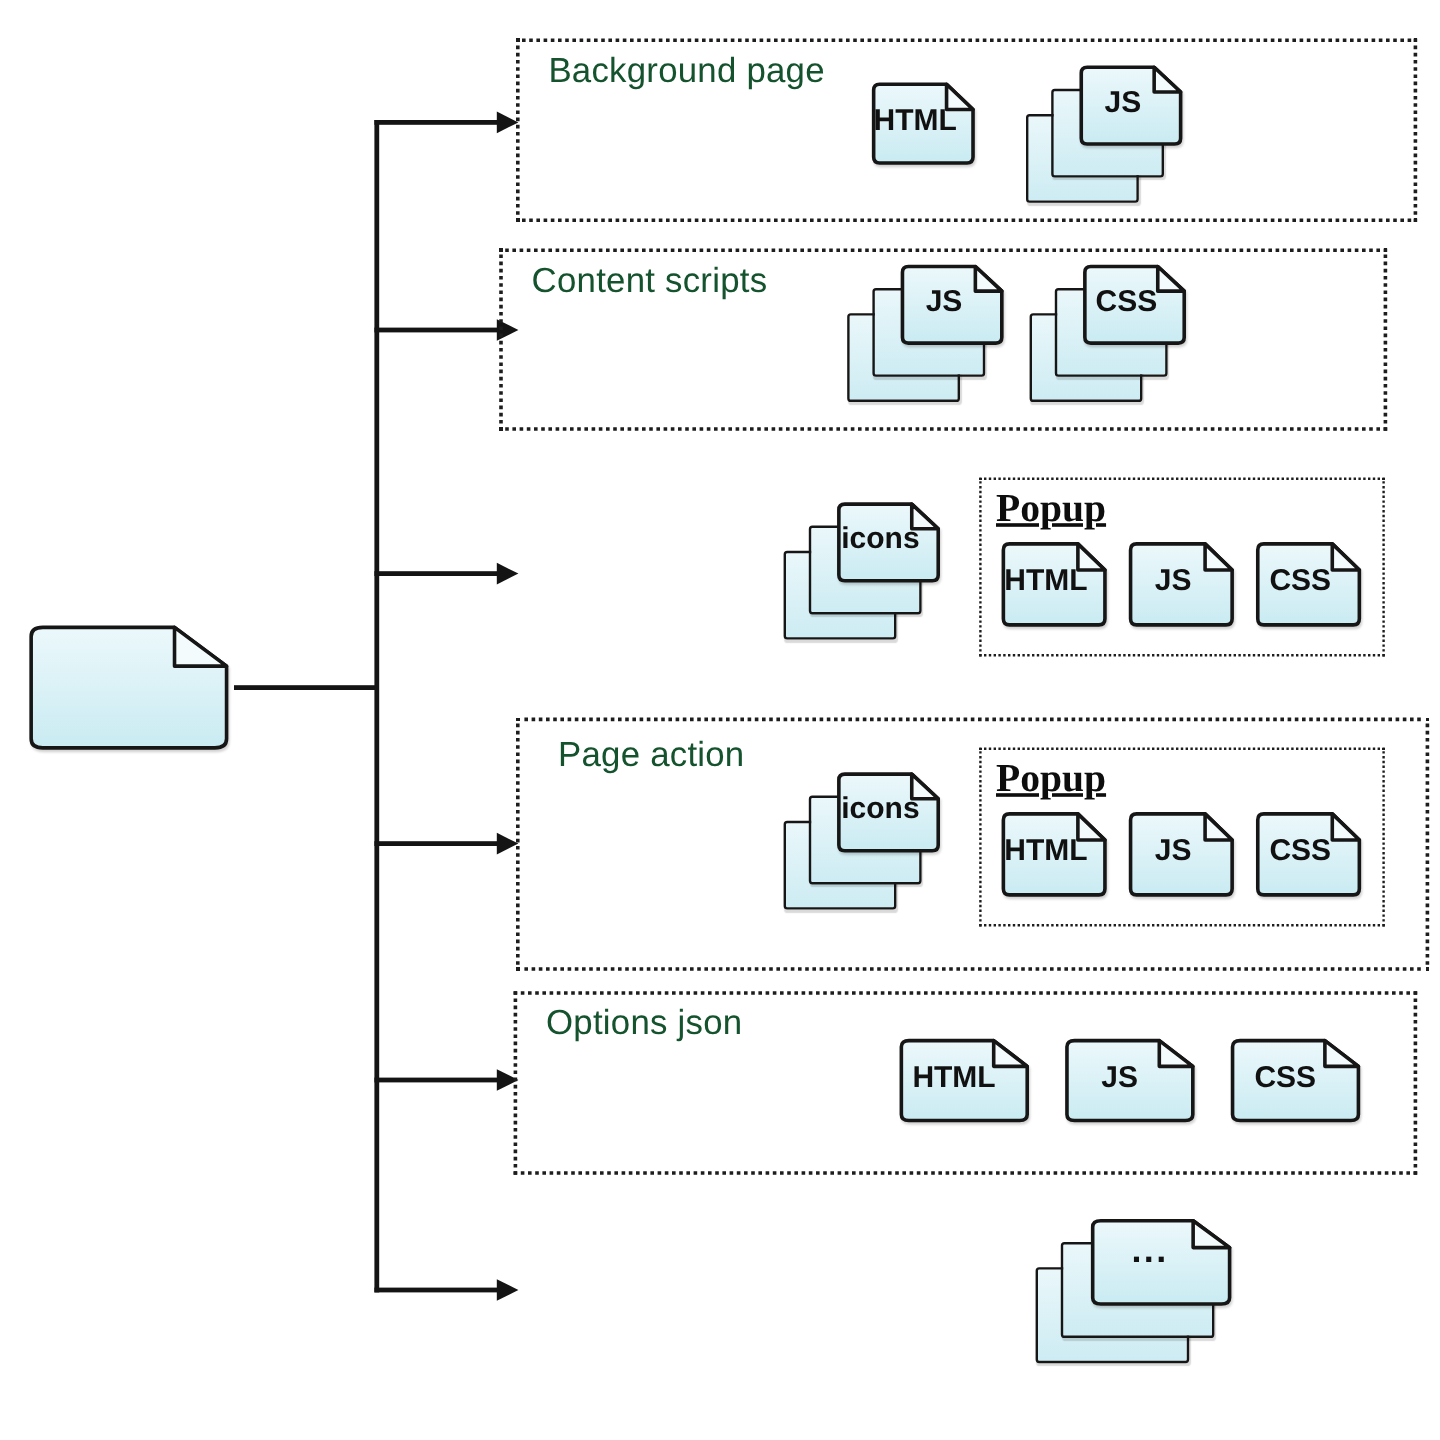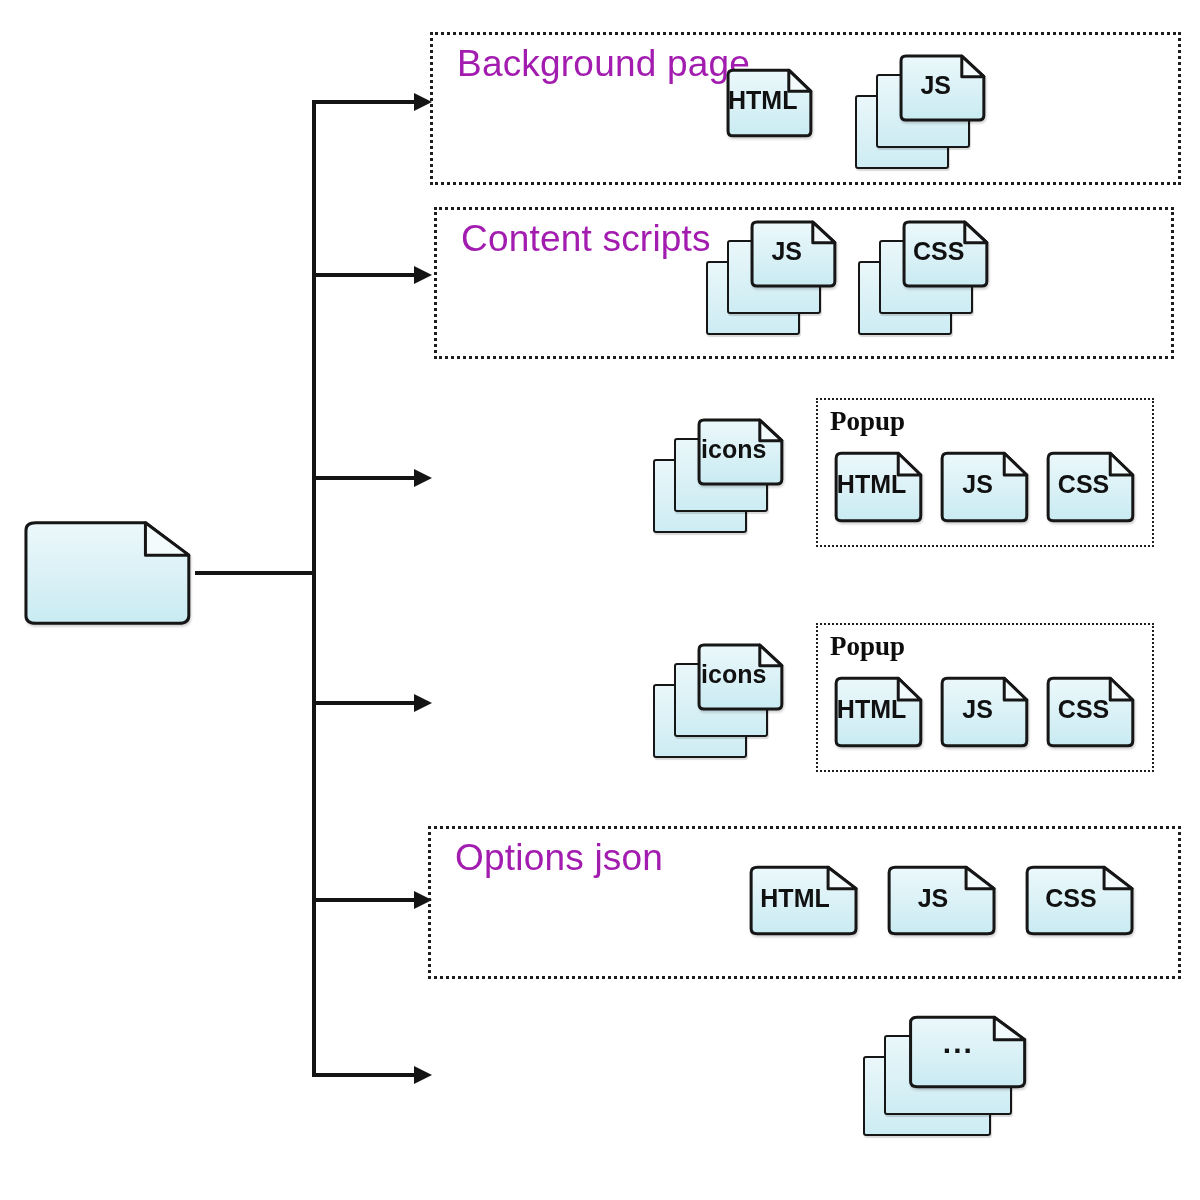--- a/index.html
+++ b/index.html
@@ -3,27 +3,27 @@
 <meta charset="utf-8">
 <style>
   html,body{margin:0;padding:0;background:#ffffff;}
   .canvas{
     position:relative;width:1200px;height:1200px;background:#ffffff;overflow:hidden;
     font-family:"Liberation Sans","DejaVu Sans",sans-serif;color:#0d0d0d;
   }
   
   .section{position:absolute;border:3px dotted #1d1d1d;background:transparent;}
   .section-title{
-    position:absolute;left:24px;top:8px;font-size:37px;letter-spacing:.2px;
-    color:#a21caf;white-space:nowrap;
+    position:absolute;left:24px;top:8px;font-size:29px;letter-spacing:.2px;
+    color:#14532d;white-space:nowrap;
   }
   .popup{position:absolute;border:2.4px dotted #1d1d1d;}
   .popup-title{
     position:absolute;left:12px;top:6px;
-    font-family:"Liberation Serif","DejaVu Serif",serif;font-weight:700;font-size:27px;
+    font-family:"Liberation Serif","DejaVu Serif",serif;font-weight:700;font-size:33px;text-decoration:underline;
   }
   
   .doc{position:absolute;}
   .doc-svg{position:absolute;left:0;top:0;width:100%;height:100%;filter:drop-shadow(1px 2px 1px rgba(0,0,0,.18));}
   .doc-svg .page{fill:url(#docGrad);stroke:#161616;stroke-width:3;vector-effect:non-scaling-stroke;stroke-linejoin:round;}
   .doc-svg .flap{fill:#f4fbfd;stroke:#161616;stroke-width:3;vector-effect:non-scaling-stroke;stroke-linejoin:round;}
   .doc-label{
     position:absolute;left:0;right:14%;top:0;bottom:6%;
     display:flex;align-items:center;justify-content:center;
     font-weight:700;font-size:25px;color:#111;white-space:nowrap;
@@ -114,21 +114,21 @@
       </linearGradient>
     </defs>
     <path class="page" d="M4.5,9 Q4.5,3.5 10,3.5 L72,3.5 L96.5,27 L96.5,71 Q96.5,76.5 91,76.5 L10,76.5 Q4.5,76.5 4.5,71 Z"></path>
     <path class="flap" d="M72,3.5 L96.5,27 L72,27 Z"></path>
   </svg>
 
       <span class="doc-label">JS</span>
     </div>
   </div>
 
-  <div class="section" style="left:434px;top:207px;width:734px;height:146px">
+  <div class="section" style="left:416px;top:207px;width:734px;height:146px">
     <span class="section-title">Content scripts</span>
   </div>
   <div class="stack" style="left:706px;top:219px;width:132px;height:112px">
     <div class="backpage" style="left:0;top:42px;width:90px;height:70px"></div>
     <div class="backpage" style="left:21px;top:21px;width:90px;height:70px"></div>
     <div class="doc" style="left:42px;top:0;width:90px;height:70px">
   <svg class="doc-svg" viewBox="0 0 100 80" preserveAspectRatio="none" aria-hidden="true">
     <defs>
       <linearGradient id="docGrad" x1="0" y1="0" x2="0" y2="1">
         <stop offset="0" stop-color="#ecf8fb"></stop>
@@ -218,20 +218,23 @@
       </linearGradient>
     </defs>
     <path class="page" d="M4.5,9 Q4.5,3.5 10,3.5 L72,3.5 L96.5,27 L96.5,71 Q96.5,76.5 91,76.5 L10,76.5 Q4.5,76.5 4.5,71 Z"></path>
     <path class="flap" d="M72,3.5 L96.5,27 L72,27 Z"></path>
   </svg>
 
       <span class="doc-label">CSS</span>
     </div>
   </div>
 
+  <div class="section" style="left:430px;top:598px;width:755px;height:205px">
+    <span class="section-title" style="left:32px;top:12px">Page action</span>
+  </div>
   <div class="stack" style="left:653px;top:642px;width:132px;height:112px">
     <div class="backpage" style="left:0;top:42px;width:90px;height:70px"></div>
     <div class="backpage" style="left:21px;top:21px;width:90px;height:70px"></div>
     <div class="doc" style="left:42px;top:0;width:90px;height:70px">
   <svg class="doc-svg" viewBox="0 0 100 80" preserveAspectRatio="none" aria-hidden="true">
     <defs>
       <linearGradient id="docGrad" x1="0" y1="0" x2="0" y2="1">
         <stop offset="0" stop-color="#ecf8fb"></stop>
         <stop offset="1" stop-color="#c9ebf2"></stop>
       </linearGradient>

